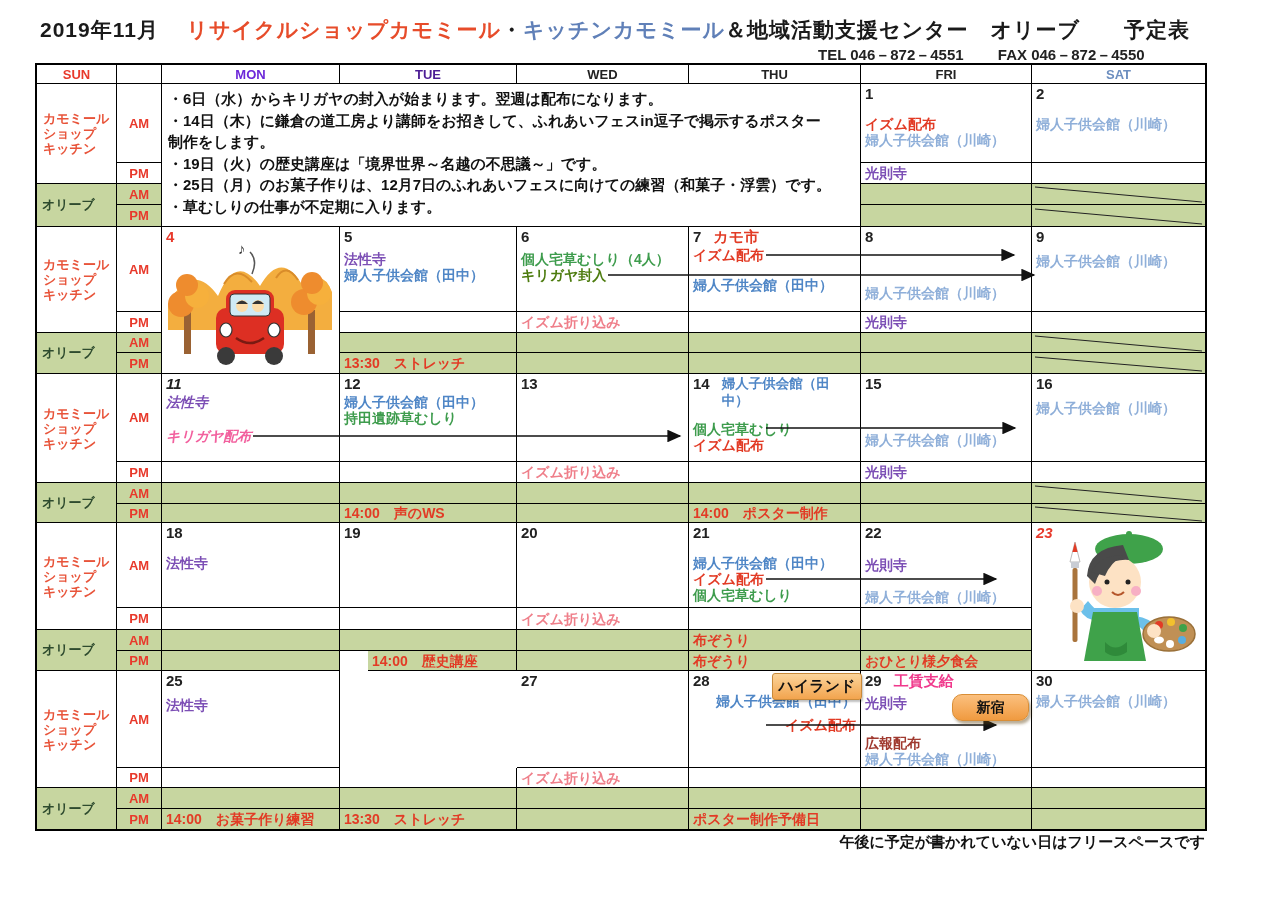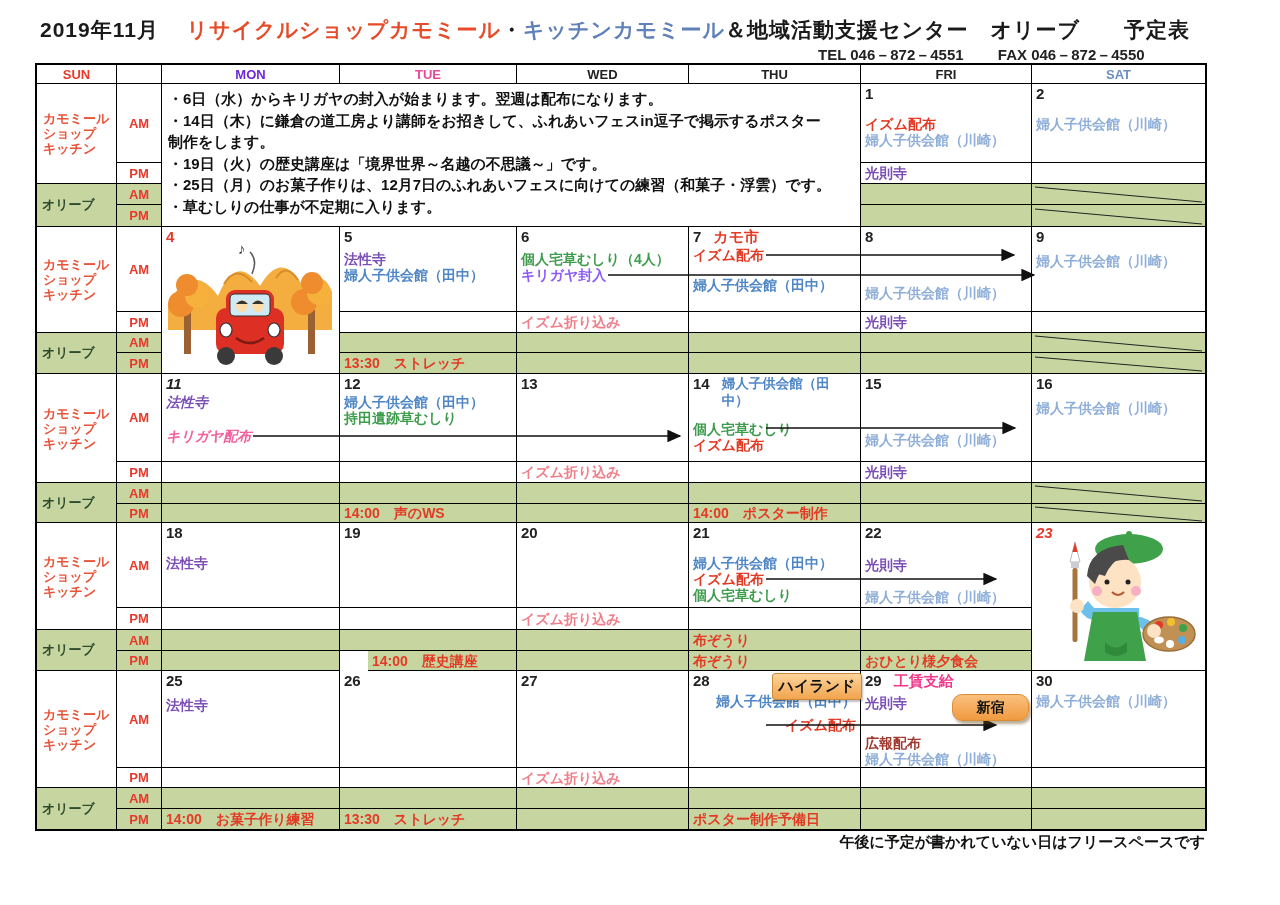--- a/index.html
+++ b/index.html
@@ -65,21 +65,21 @@
     <div class="cell hdr" style="grid-area: 1 / 1 / span 1 / span 1;">
       <span class="hdr-label" style="color: rgb(232, 57, 43);">SUN</span>
     </div>
     <div class="cell hdr" style="grid-area: 1 / 2 / span 1 / span 1;">
       <span class="hdr-label" style="color: rgb(34, 34, 34);"></span>
     </div>
     <div class="cell hdr" style="grid-area: 1 / 3 / span 1 / span 1;">
       <span class="hdr-label" style="color: #6d28d9;">MON</span>
     </div>
     <div class="cell hdr" style="grid-area: 1 / 4 / span 1 / span 1;">
-      <span class="hdr-label" style="color: #ec4899;">TUE</span>
+      <span class="hdr-label" style="color: #4c1d95;">TUE</span>
     </div>
     <div class="cell hdr" style="grid-area: 1 / 5 / span 1 / span 1;">
       <span class="hdr-label" style="color: rgb(34, 34, 34);">WED</span>
     </div>
     <div class="cell hdr" style="grid-area: 1 / 6 / span 1 / span 1;">
       <span class="hdr-label" style="color: rgb(34, 34, 34);">THU</span>
     </div>
     <div class="cell hdr" style="grid-area: 1 / 7 / span 1 / span 1;">
       <span class="hdr-label" style="color: rgb(34, 34, 34);">FRI</span>
     </div>
@@ -170,21 +170,21 @@
     <div class="cell sub" style="grid-area: 7 / 4 / span 1 / span 1;"></div>
     <div class="cell sub green" style="grid-area: 8 / 4 / span 1 / span 1;"></div>
     <div class="cell sub green" style="grid-area: 9 / 4 / span 1 / span 1;">
       <span class="entry" style="color: rgb(226, 59, 37);">13:30　ストレッチ</span>
     </div>
     <div class="cell daycell" style="grid-area: 6 / 5 / span 1 / span 1;">
       <div class="date-line">
         <span class="date">6</span>
       </div>
       <div class="entry" style="color: rgb(62, 156, 77); margin-top: 6px;">個人宅草むしり（4人）</div>
-      <div class="entry" style="color: #8b5cf6;">キリガヤ封入</div>
+      <div class="entry" style="color: #4d7c0f;">キリガヤ封入</div>
     </div>
     <div class="cell sub" style="grid-area: 7 / 5 / span 1 / span 1;">
       <span class="entry" style="color: rgb(239, 127, 138);">イズム折り込み</span>
     </div>
     <div class="cell sub green" style="grid-area: 8 / 5 / span 1 / span 1;"></div>
     <div class="cell sub green" style="grid-area: 9 / 5 / span 1 / span 1;"></div>
     <div class="cell daycell" style="grid-area: 6 / 6 / span 1 / span 1;">
       <div class="date-line">
         <span class="date">7</span>
         <span class="extra" style="color: rgb(226, 59, 37); font-size: 15px;">カモ市</span>
@@ -404,25 +404,20 @@
     <div class="cell daycell" style="grid-area: 18 / 3 / span 1 / span 1;">
       <div class="date-line">
         <span class="date">25</span>
       </div>
       <div class="entry" style="color: rgb(124, 79, 181); margin-top: 8px;">法性寺</div>
     </div>
     <div class="cell sub" style="grid-area: 19 / 3 / span 1 / span 1;"></div>
     <div class="cell sub green" style="grid-area: 20 / 3 / span 1 / span 1;"></div>
     <div class="cell sub green edge-b" style="grid-area: 21 / 3 / span 1 / span 1;">
       <span class="entry" style="color: rgb(226, 59, 37);">14:00　お菓子作り練習</span>
-    </div>
-    <div class="cell daycell" style="grid-area: 18 / 4 / span 1 / span 1;">
-      <div class="date-line">
-        <span class="date">26</span>
-      </div>
     </div>
     <div class="cell sub" style="grid-area: 19 / 4 / span 1 / span 1;"></div>
     <div class="cell sub green" style="grid-area: 20 / 4 / span 1 / span 1;"></div>
     <div class="cell sub green edge-b" style="grid-area: 21 / 4 / span 1 / span 1;">
       <span class="entry" style="color: rgb(226, 59, 37);">13:30　ストレッチ</span>
     </div>
     <div class="cell daycell" style="grid-area: 18 / 5 / span 1 / span 1;">
       <div class="date-line">
         <span class="date">27</span>
       </div>

